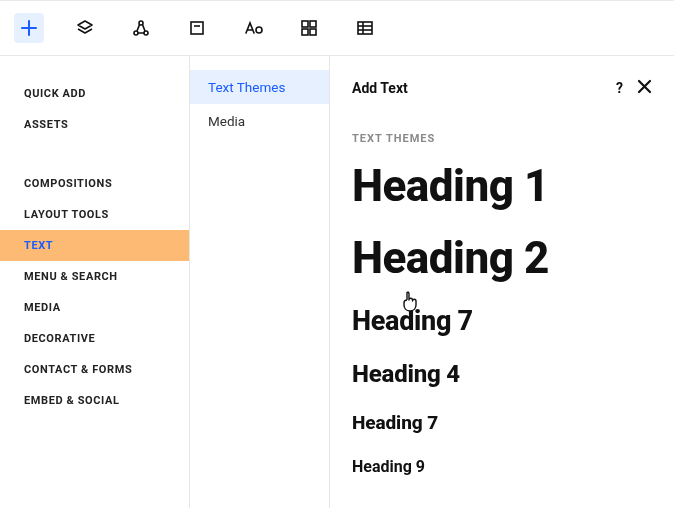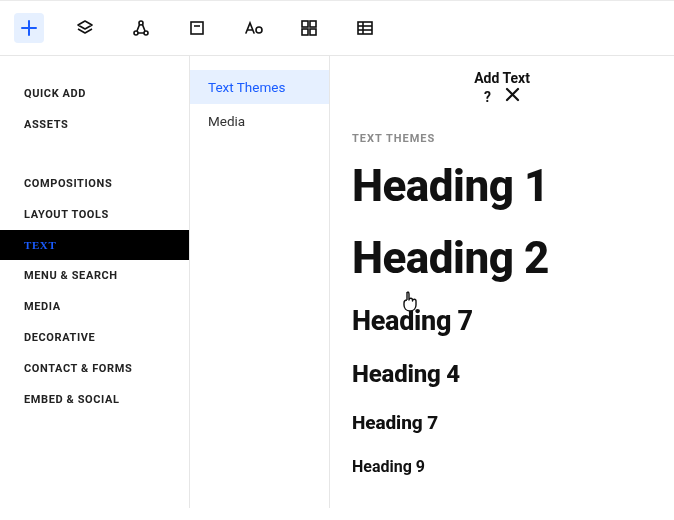--- a/index.html
+++ b/index.html
@@ -10,27 +10,27 @@
   .tb-btn { width: 30px; height: 30px; display: flex; align-items: center; justify-content: center; border-radius: 4px; cursor: pointer; }
   .tb-btn.active { background: #e6f0ff; }
   .tb-btn svg { display: block; }
   
   .cols { display: flex; height: calc(100% - 55px); }
   .col1 { width: 190px; border-right: 1px solid #e6e6e6; padding: 22px 0 0 0; }
   .col2 { width: 140px; border-right: 1px solid #e6e6e6; padding: 14px 0 0 0; }
   .col3 { flex: 1; padding: 14px 22px 0 22px; position: relative; }
   
   .side-item { padding: 9px 24px; font-size: 11px; letter-spacing: 0.6px; font-weight: 700; text-transform: uppercase; cursor: pointer; color: #222; }
-  .side-item.selected { background: #000000; color: #1a5cff; font-family: Liberation Serif, serif; }
+  .side-item.selected { background: #fdba74; color: #1a5cff; }
   .side-spacer { height: 28px; }
   
   .sub-item { padding: 9px 18px; font-size: 13.5px; cursor: pointer; color: #333; }
   .sub-item.selected { background: #e6f0ff; color: #1a5cff; }
   
-  .panel-head { display: flex; align-items: center; justify-content: space-between; height: 36px; flex-direction: column; }
+  .panel-head { display: flex; align-items: center; justify-content: space-between; height: 36px; }
   .panel-title { font-weight: 700; font-size: 14px; }
   .panel-actions { display: flex; gap: 14px; align-items: center; }
   .help-icon, .close-icon { cursor: pointer; font-weight: 700; font-size: 16px; color: #111; user-select: none; }
   .help-icon { font-size: 14px; }
   
   .sect-label { margin-top: 26px; font-size: 11px; letter-spacing: 1px; font-weight: 700; color: #8a8a8a; text-transform: uppercase; }
   
   .heading-list { margin-top: 18px; }
   .h-item { font-weight: 800; letter-spacing: -0.5px; cursor: pointer; color: #111; line-height: 1.05; margin-bottom: 26px; }
   .h1 { font-size: 44px; }

